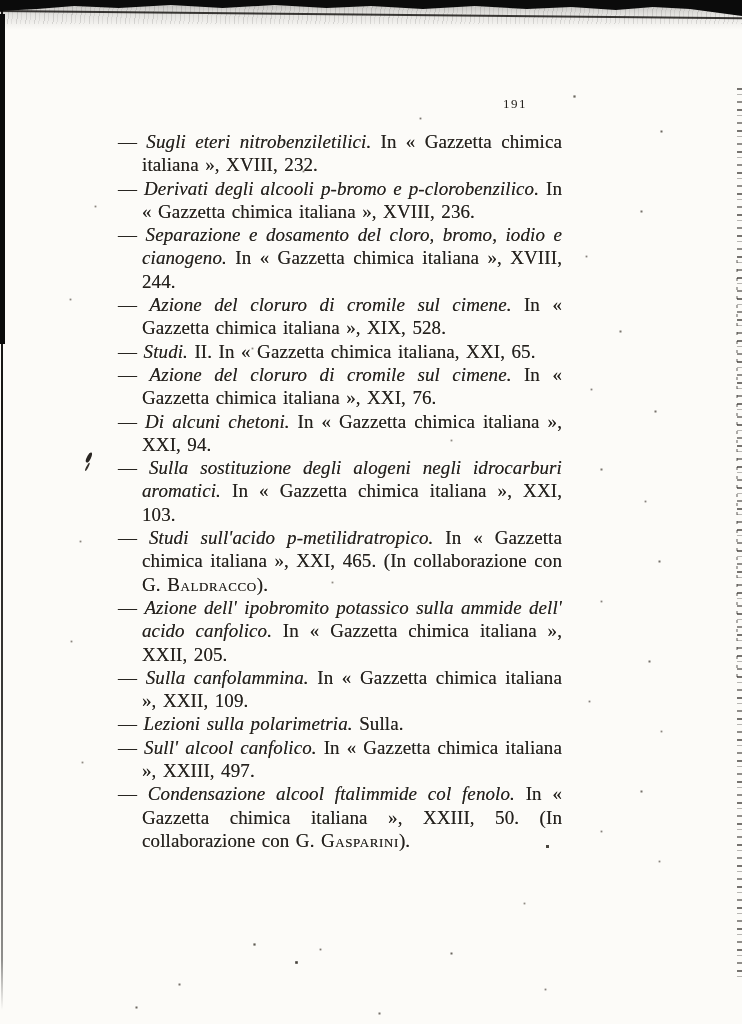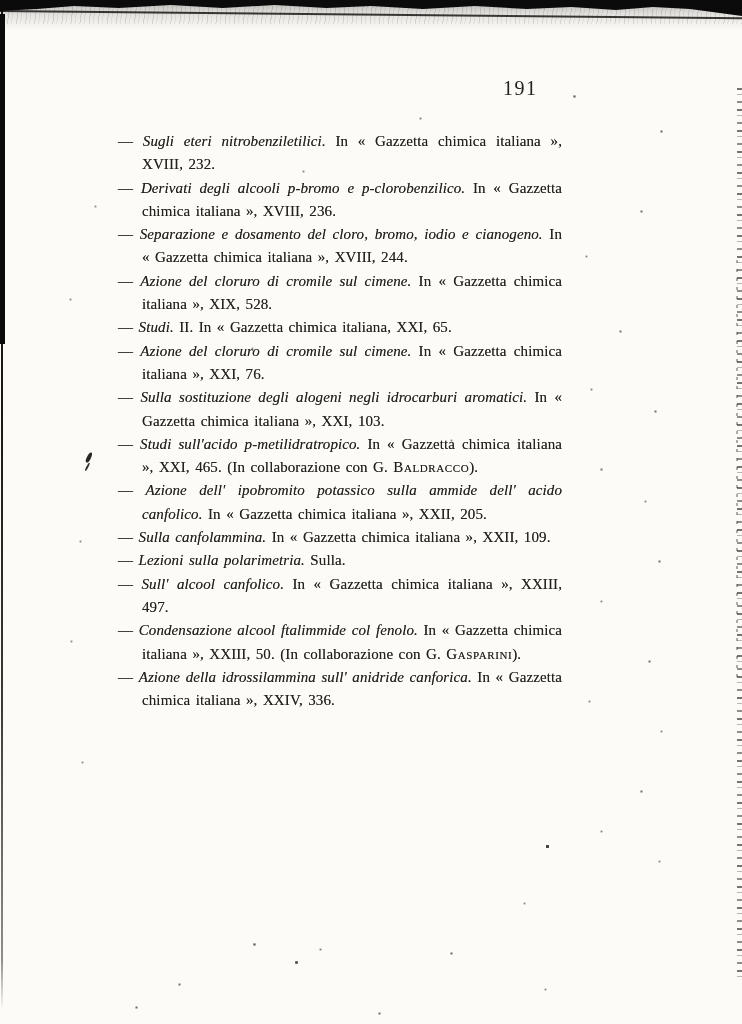--- a/index.html
+++ b/index.html
@@ -153,30 +153,30 @@
       179px 984px 0 0.5px #75716a,
       545px 989px 0 0.4px #85817a,
       136px 1007px 0 0.5px #6a665f,
       379px 1013px 0 0.5px #75716a;
     z-index: 2;
   }
 
   
   .page-number {
     position: absolute;
-    left: 503px; top: 77px;
-    font-size: 20px;
+    left: 503px; top: 96px;
+    font-size: 13px;
     letter-spacing: 1.5px;
     color: var(--ink, #24211d);
   }
   .bibliography {
     position: absolute;
     left: 118px; top: 130px;
     width: 444px;
-    font-size: 15px;
+    font-size: 19px;
     line-height: 23.3px;
     text-align: justify;
     word-spacing: 1.6px;
     letter-spacing: 0.1px;
     text-shadow: 0 0 0.4px rgba(20, 16, 12, 0.55);
   }
   .entry {
     margin: 0;
     padding-left: 24px;
     text-indent: -24px;
@@ -209,30 +209,30 @@
 
   <p class="entry"><span class="dash">— </span><span class="entry-text"><span class="seg-italic">Separazione e dosamento del cloro, bromo, iodio e cianogeno.</span><span class="seg-regular"> In « Gazzetta chimica italiana », XVIII, 244.</span></span></p>
 
   <p class="entry"><span class="dash">— </span><span class="entry-text"><span class="seg-italic">Azione del cloruro di cromile sul cimene.</span><span class="seg-regular"> In « Gazzetta chimica italiana », XIX, 528.</span></span></p>
 
 
   <p class="entry"><span class="dash">— </span><span class="entry-text"><span class="seg-italic">Studi.</span><span class="seg-regular"> II. In « Gazzetta chimica italiana, XXI, 65.</span></span></p>
 
   <p class="entry"><span class="dash">— </span><span class="entry-text"><span class="seg-italic">Azione del cloruro di cromile sul cimene.</span><span class="seg-regular"> In « Gazzetta chimica italiana », XXI, 76.</span></span></p>
 
+  <p class="entry"><span class="dash">— </span><span class="entry-text"><span class="seg-italic">Di alcuni chetoni.</span><span class="seg-regular"> In « Gazzetta chimica italiana », XXI, 94.</span></span></p>
 
   <p class="entry"><span class="dash">— </span><span class="entry-text"><span class="seg-italic">Sulla sostituzione degli alogeni negli idrocarburi aromatici.</span><span class="seg-regular"> In « Gazzetta chimica italiana », XXI, 103.</span></span></p>
 
   <p class="entry"><span class="dash">— </span><span class="entry-text"><span class="seg-italic">Studi sull'acido p-metilidratropico.</span><span class="seg-regular"> In « Gazzetta chimica italiana », XXI, 465. (In collaborazione con G. </span><span class="seg-smallcaps">Baldracco</span><span class="seg-regular">).</span></span></p>
 
   <p class="entry"><span class="dash">— </span><span class="entry-text"><span class="seg-italic">Azione dell' ipobromito potassico sulla ammide dell' acido canfolico.</span><span class="seg-regular"> In « Gazzetta chimica italiana », XXII, 205.</span></span></p>
 
   <p class="entry"><span class="dash">— </span><span class="entry-text"><span class="seg-italic">Sulla canfolammina.</span><span class="seg-regular"> In « Gazzetta chimica italiana », XXII, 109.</span></span></p>
 
   <p class="entry"><span class="dash">— </span><span class="entry-text"><span class="seg-italic">Lezioni sulla polarimetria.</span><span class="seg-regular"> Sulla.</span></span></p>
 
   <p class="entry"><span class="dash">— </span><span class="entry-text"><span class="seg-italic">Sull' alcool canfolico.</span><span class="seg-regular"> In « Gazzetta chimica italiana », XXIII, 497.</span></span></p>
 
 
   <p class="entry"><span class="dash">— </span><span class="entry-text"><span class="seg-italic">Condensazione alcool ftalimmide col fenolo.</span><span class="seg-regular"> In « Gazzetta chimica italiana », XXIII, 50. (In collaborazione con G. </span><span class="seg-smallcaps">Gasparini</span><span class="seg-regular">).</span></span></p>
 
-  <p class="entry"><span class="dash">— </span><span class="entry-text"><span class="seg-italic">Azione della idrossilammina sull' anidride canforica.</span><span class="seg-regular"> In « Gazzetta chimica italiana », XXIV, 336.</span></span></p>
 </div>
 
 </body></html>

